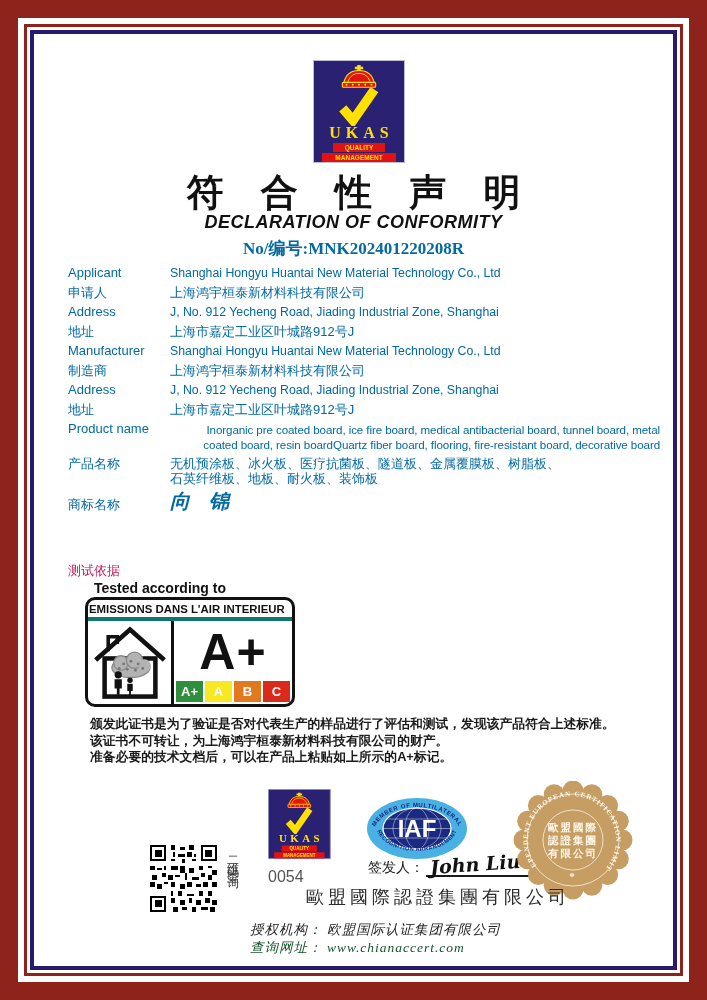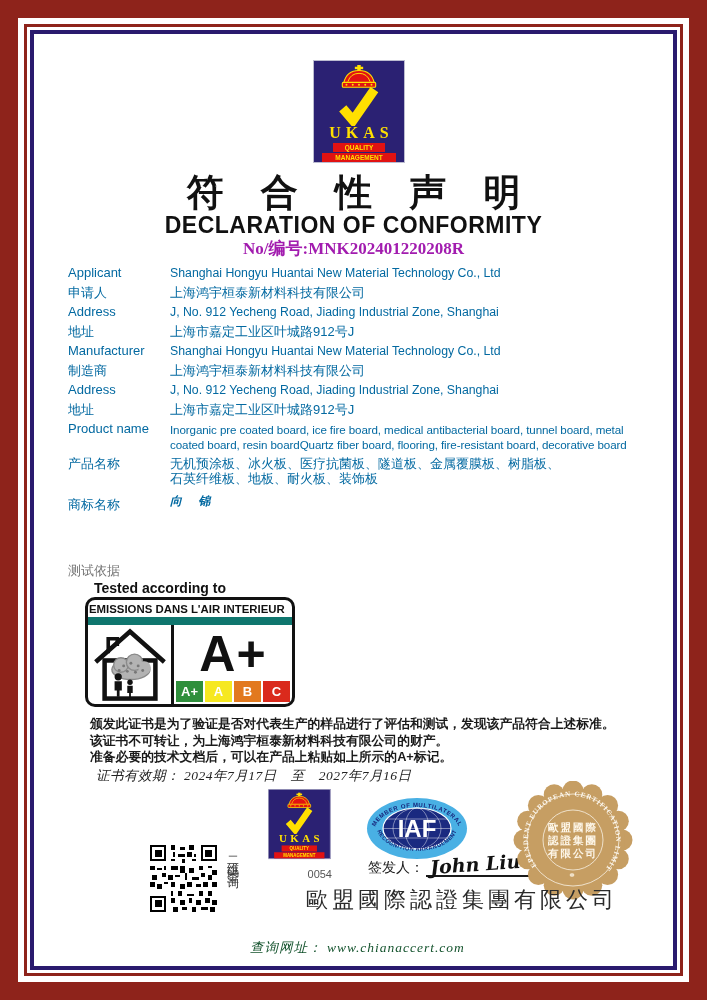--- a/index.html
+++ b/index.html
@@ -19,50 +19,50 @@
   .ukas-check { width:48px; height:40px; margin-top:-2px; }
   .ukas-word { color:#ffe000; font-family:"Liberation Serif", serif; font-weight:bold;
     font-size:16px; letter-spacing:5px; margin-top:-2px; text-indent:5px; }
   .ukas-bar { background:#e11212; color:#ffe000; font-weight:bold; text-align:center;
     line-height:9px; margin-top:1px; }
   .ukas-bar.q { width:52px; height:9px; font-size:6.5px; }
   .ukas-bar.m { width:74px; height:9px; font-size:6.5px; }
 
   .ukas-small { position:absolute; left:268px; top:789px; width:64px; height:72px; }
   .ukas-small .scale-wrap { transform:scale(0.68); transform-origin:top left; }
-  .ukas-num { position:absolute; left:268px; top:868px; width:64px; text-align:right;
-    font-size:11px; color:#555; }
+  .ukas-num { position:absolute; left:268px; top:868px; width:64px; text-align:left;
+    font-size:16px; color:#555; }
 
   
   .title-cn { position:absolute; top:168px; left:0; width:100%; text-align:center;
     font-family:"Liberation Serif", serif; font-weight:bold; font-size:37px;
     letter-spacing:14px; text-indent:14px; color:#111; }
   .title-en { position:absolute; top:212px; left:0; width:100%; text-align:center;
-    font-weight:bold; font-size:23px; letter-spacing:0.5px; color:#111; }
+    font-weight:bold; font-size:18px; letter-spacing:0.5px; color:#111;font-style:italic; }
   .cert-no { position:absolute; top:237px; left:0; width:100%; text-align:center;
-    font-family:"Liberation Serif", serif; font-weight:bold; font-size:17px; color:#a21caf; }
+    font-family:"Liberation Serif", serif; font-weight:bold; font-size:17px; color:#0369a1; }
 
   
   .info { position:absolute; left:68px; top:266px; width:592px; color:#0369a1; }
   .irow { display:flex; margin-bottom:5px; }
   .ilabel { width:102px; flex:none; font-size:13px; line-height:14.5px; }
   .ival { flex:1; font-size:13px; line-height:14.5px; }
   .ival.en { font-size:12.3px; }
-  .ival.longen { font-size:11.6px; line-height:15px; letter-spacing:-0.1px; }
+  .ival.longen { font-size:11.6px; line-height:15px; letter-spacing:-0.1px;text-align:right; }
   .irow.trademark { margin-top:12px; }
   .ival.script { font-family:"DejaVu Serif", serif; font-style:italic; font-weight:bold;
-    font-size:12px; letter-spacing:6px; margin-top:-4px; }
-
-  
-  .tested-cn { position:absolute; left:68px; top:562px; font-size:13px; color:#737373; }
+    font-size:20px; letter-spacing:6px; margin-top:-4px; }
+
+  
+  .tested-cn { position:absolute; left:68px; top:562px; font-size:13px; color:#be185d; }
   .tested-en { position:absolute; left:77px; top:580px; font-size:14px; font-weight:bold; color:#111;margin-left:17px; }
   .emission { position:absolute; left:85px; top:597px; width:210px; height:110px;
     border:3px solid #111; border-radius:10px; background:#fff; display:flex;
     flex-direction:column; overflow:hidden; }
-  .em-header { border-bottom:8px solid #0f766e; font-weight:bold; font-size:11.4px;
+  .em-header { border-bottom:4px solid #0f766e; font-weight:bold; font-size:11.4px;
     text-align:center; padding:3px 18px 2px 1px; color:#111; white-space:nowrap; }
   .em-body { flex:1; display:flex; min-height:0; }
   .em-left { width:86px; flex:none; border-right:3px solid #111; display:flex;
     align-items:center; justify-content:center; padding:3px; }
   .em-right { flex:1; display:flex; flex-direction:column; min-width:0; }
   .em-grade { flex:1; display:flex; align-items:center; justify-content:center;
     font-weight:bold; font-size:50px; letter-spacing:1px; color:#111; line-height:1; padding-top:2px; }
   .em-scale { display:flex; height:23px; gap:2px; padding:0 2px 2px 2px; }
   .em-seg { flex:1; display:flex; align-items:center; justify-content:center;
     color:#fff; font-weight:bold; font-size:13px; }
@@ -77,21 +77,21 @@
   .qr { position:absolute; left:150px; top:845px; width:67px; height:67px; }
   .qr-caption { position:absolute; left:224px; top:847px; writing-mode:vertical-rl;
     font-size:12px; letter-spacing:5px; color:#333; }
   .iaf { position:absolute; left:366px; top:797px; width:102px; height:63px; }
   .signer { position:absolute; left:368px; top:853px; font-size:14px; color:#1a1a1a;
     display:flex; align-items:flex-end; }
   .sig-wrap { border-bottom:2px solid #1a1a1a; padding:0 10px 0 4px; margin-left:2px; }
   .sig { display:inline-block; font-family:"DejaVu Serif", serif; font-style:italic;
     font-weight:bold; font-size:19px; transform:rotate(-4deg); color:#111; }
   .seal { position:absolute; left:507px; top:781px; width:133px; height:120px; }
-  .company { position:absolute; left:306px; top:885px; font-size:22px; letter-spacing:4px;
+  .company { position:absolute; left:306px; top:885px; font-size:18px; letter-spacing:4px;
     color:#2b2b2b; font-weight:500; white-space:nowrap; }
   .authority { position:absolute; left:250px; top:921px; font-family:"Liberation Serif", serif;
     font-style:italic; font-size:13.5px; letter-spacing:1px; color:#222; }
   .website { position:absolute; left:250px; top:939px; font-family:"Liberation Serif", serif;
     font-style:italic; font-size:13.5px; letter-spacing:1px; color:#14532d; }
 </style>
 </head>
 <body>
 
 <div class="page">
@@ -219,21 +219,20 @@
         </div>
       </div>
     </div>
   </div>
 
   <div class="statement">
     <div>颁发此证书是为了验证是否对代表生产的样品进行了评估和测试，发现该产品符合上述标准。</div>
     <div>该证书不可转让，为上海鸿宇桓泰新材料科技有限公司的财产。</div>
     <div>准备必要的技术文档后，可以在产品上粘贴如上所示的A+标记。</div>
   </div>
-  <div class="validity">证书有效期： 2024年7月17日　至　2027年7月16日</div>
 
   <svg class="qr" viewBox="0 0 29 29" shape-rendering="crispEdges">
     <rect width="29" height="29" fill="#fff"></rect>
     <g fill="#000">
       <rect x="0" y="0" width="7" height="7"></rect>
         <rect x="22" y="0" width="7" height="7"></rect>
         <rect x="0" y="22" width="7" height="7"></rect>
       <rect x="1" y="1" width="5" height="5" fill="#fff"></rect>
         <rect x="23" y="1" width="5" height="5" fill="#fff"></rect>
         <rect x="1" y="23" width="5" height="5" fill="#fff"></rect>
@@ -382,14 +381,15 @@
     </text>
     <g fill="#fdf6e8" font-family="Liberation Serif, serif" font-weight="bold" font-size="10.5" text-anchor="middle" letter-spacing="2">
       <text x="66" y="50">歐盟國際</text>
       <text x="66" y="63">認證集團</text>
       <text x="66" y="76">有限公司</text>
       <text x="66" y="99" font-size="11">*</text>
     </g>
   </svg>
 
   <div class="company">歐盟國際認證集團有限公司</div>
+  <div class="authority">授权机构： 欧盟国际认证集团有限公司</div>
   <div class="website">查询网址： www.chianaccert.com</div>
 </div>
 
 </body></html>

